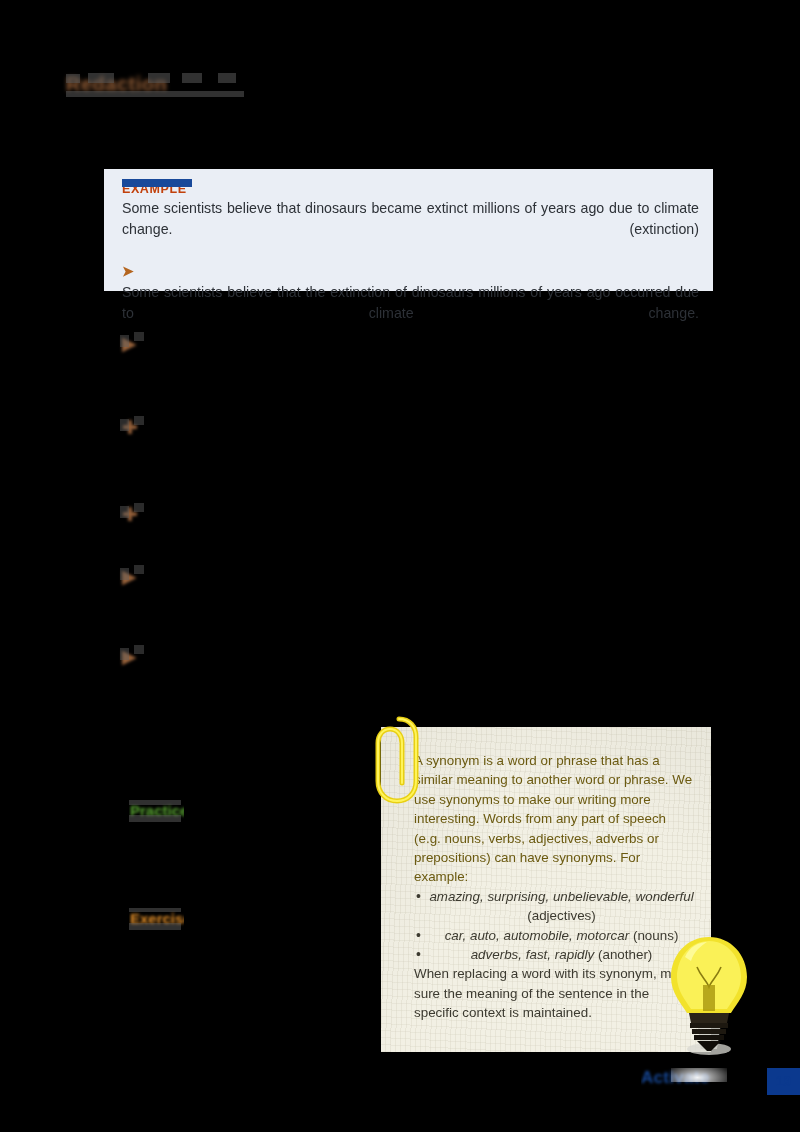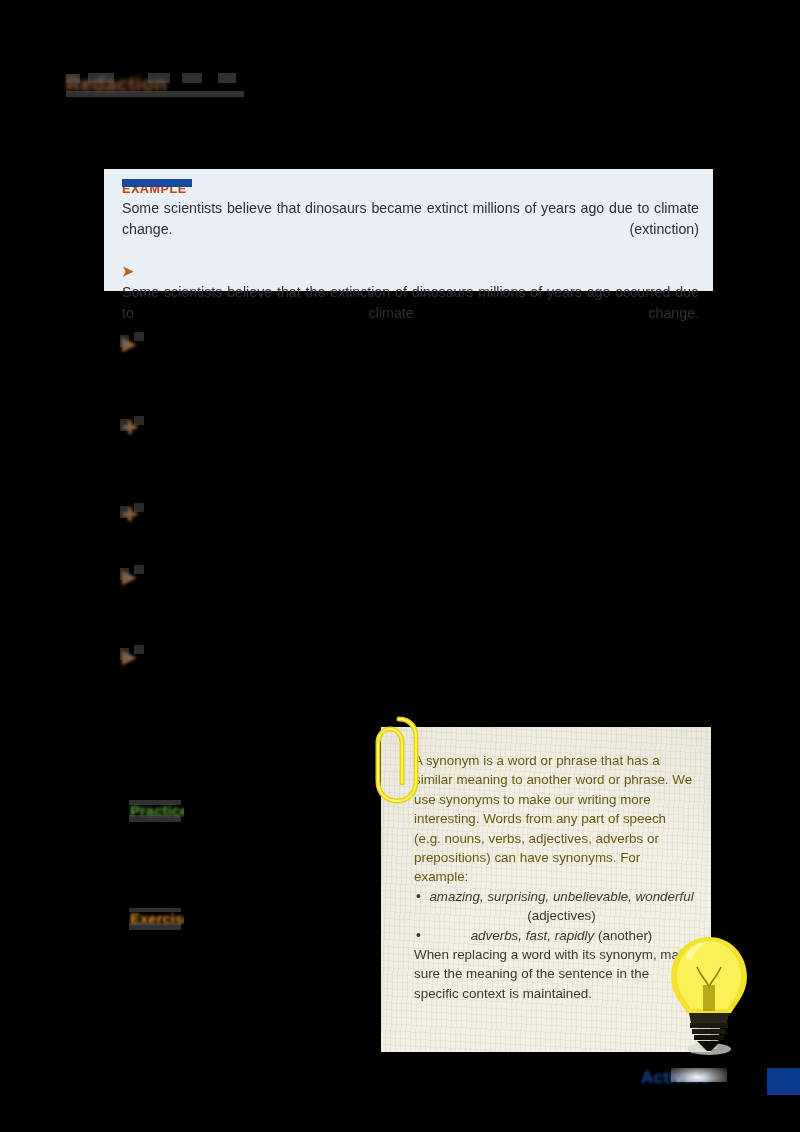--- a/index.html
+++ b/index.html
@@ -347,20 +347,21 @@
 <div class="badge" id="badge-orange">
   <span class="badge-text">Exercise</span>
   <span class="badge-redact br1"></span>
   <span class="badge-redact br2"></span>
 </div>
 
 <div id="note-card">
   <p class="note-p">A synonym is a word or phrase that has a similar meaning to another word or phrase. We use synonyms to make our writing more interesting. Words from any part of speech (e.g. nouns, verbs, adjectives, adverbs or prepositions) can have synonyms. For example:</p>
   <ul class="note-list">
     <li><span class="words">amazing, surprising, unbelievable, wonderful</span> <span>(adjectives)</span></li>
+    <li><span class="words">car, auto, automobile, motorcar</span> <span>(nouns)</span></li>
     <li><span class="words">adverbs, fast, rapidly</span> <span>(another)</span></li>
   </ul>
   <p class="note-p closing">When replacing a word with its synonym, make sure the meaning of the sentence in the specific context is maintained.</p>
 </div>
 
 <svg id="paperclip" viewBox="0 0 60 104">
   <path d="M33 12 C44 12 50 20 50 30 L50 74 C50 86 42 94 31 94 C20 94 12 86 12 74 L12 36 C12 28 17 22 24 22 C31 22 36 28 36 36 L36 76" fill="none" stroke="#e8cf12" stroke-width="5" stroke-linecap="round" stroke-linejoin="round"></path>
   <path d="M33 12 C44 12 50 20 50 30 L50 74 C50 86 42 94 31 94 C20 94 12 86 12 74 L12 36 C12 28 17 22 24 22 C31 22 36 28 36 36 L36 76" fill="none" stroke="#fff45a" stroke-width="2" stroke-linecap="round" stroke-linejoin="round"></path>
 </svg>
 

